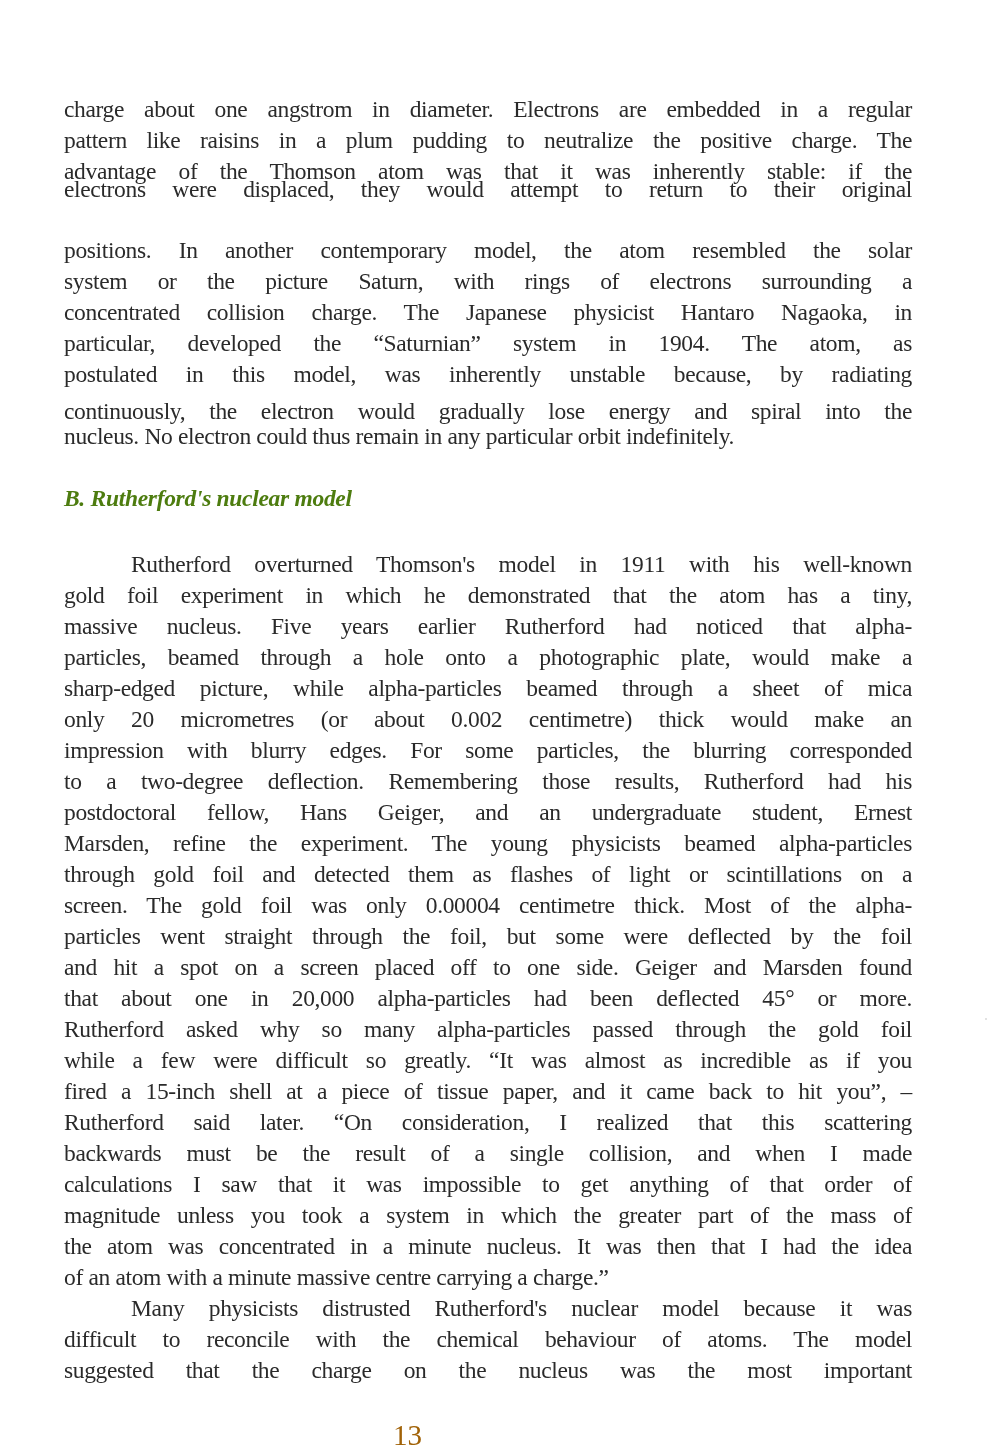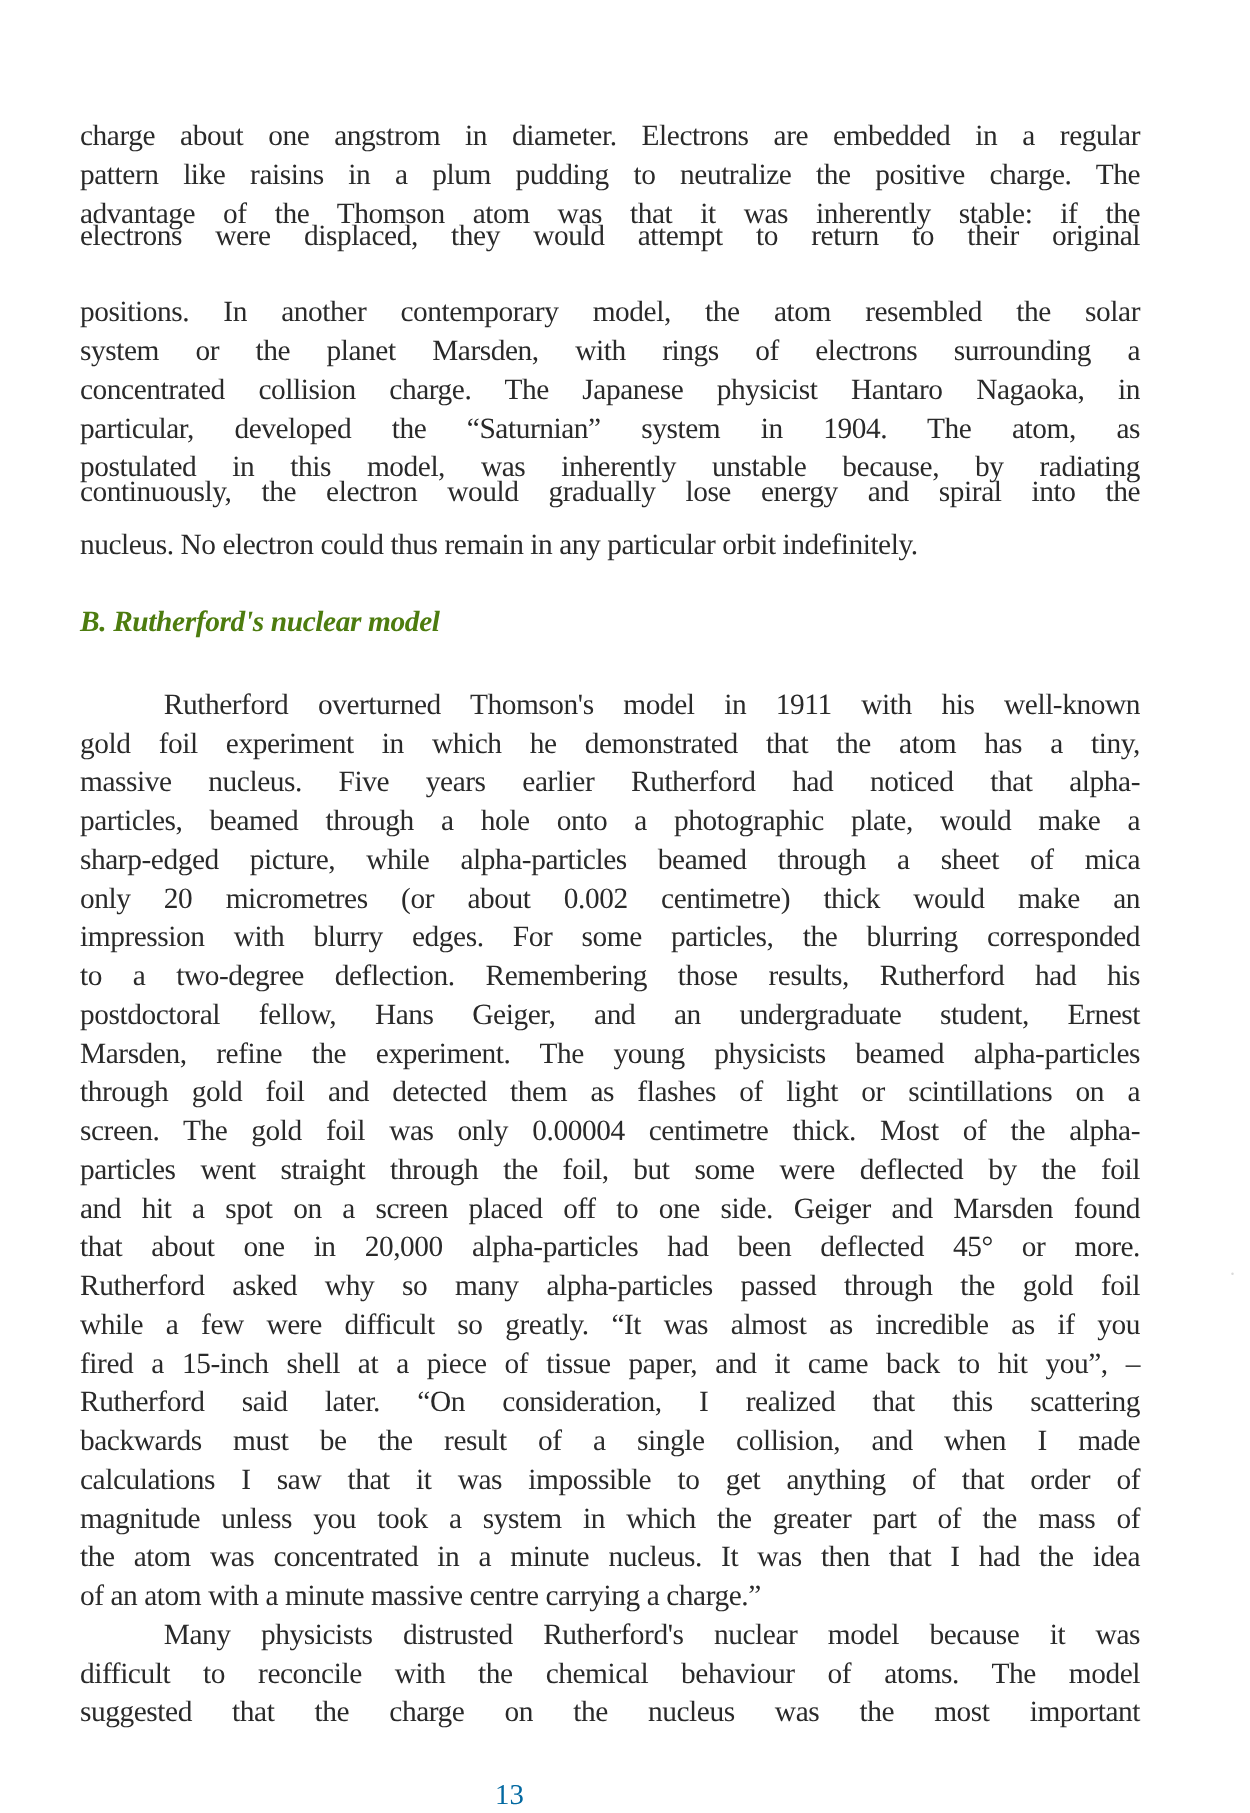--- a/index.html
+++ b/index.html
@@ -27,40 +27,40 @@
   .line.indent { left: 131px; width: 781px; }
   .heading {
     position: absolute; left: 64px; top: 436px;
     font-size: 23.5px; line-height: 29px;
     font-weight: bold; font-style: italic;
     color: #4d7c0f;
     letter-spacing: -0.3px;
   }
   .page-number {
     position: absolute; left: 0; width: 815px; top: 1373px;
-    text-align: center; font-size: 23px; line-height: 29px; color: #0369a1;
+    text-align: center; font-size: 29px; line-height: 29px; color: #a16207;
   }
   .speck { position: absolute; left: 985px; top: 970px; width: 2px; height: 2px; background: #d9d9d9; border-radius: 1px; }
 </style>
 </head>
 <body>
 
 <div class="page">
 
   <div>
     <div class="line" style="top:47px">charge about one angstrom in diameter. Electrons are embedded in a regular</div>
     <div class="line" style="top:78px">pattern like raisins in a plum pudding to neutralize the positive charge. The</div>
     <div class="line" style="top:109px">advantage of the Thomson atom was that it was inherently stable: if the</div>
     <div class="line" style="top:127px">electrons were displaced, they would attempt to return to their original</div>
     <div class="line" style="top:188px">positions. In another contemporary model, the atom resembled the solar</div>
-    <div class="line" style="top:219px">system or the planet Marsden, with rings of electrons surrounding a</div>
+    <div class="line" style="top:219px">system or the picture Saturn, with rings of electrons surrounding a</div>
     <div class="line" style="top:250px">concentrated collision charge. The Japanese physicist Hantaro Nagaoka, in</div>
     <div class="line" style="top:281px">particular, developed the “Saturnian” system in 1904. The atom, as</div>
     <div class="line" style="top:312px">postulated in this model, was inherently unstable because, by radiating</div>
-    <div class="line" style="top:332px">continuously, the electron would gradually lose energy and spiral into the</div>
+    <div class="line" style="top:349px">continuously, the electron would gradually lose energy and spiral into the</div>
     <div class="line last" style="top:374px; width:auto">nucleus. No electron could thus remain in any particular orbit indefinitely.</div>
   </div>
 
   <div class="heading">B. Rutherford's nuclear model</div>
 
   <div>
     <div class="line indent" style="top:502px">Rutherford overturned Thomson's model in 1911 with his well-known</div>
     <div class="line" style="top:533px">gold foil experiment in which he demonstrated that the atom has a tiny,</div>
     <div class="line" style="top:564px">massive nucleus. Five years earlier Rutherford had noticed that alpha-</div>
     <div class="line" style="top:595px">particles, beamed through a hole onto a photographic plate, would make a</div>

